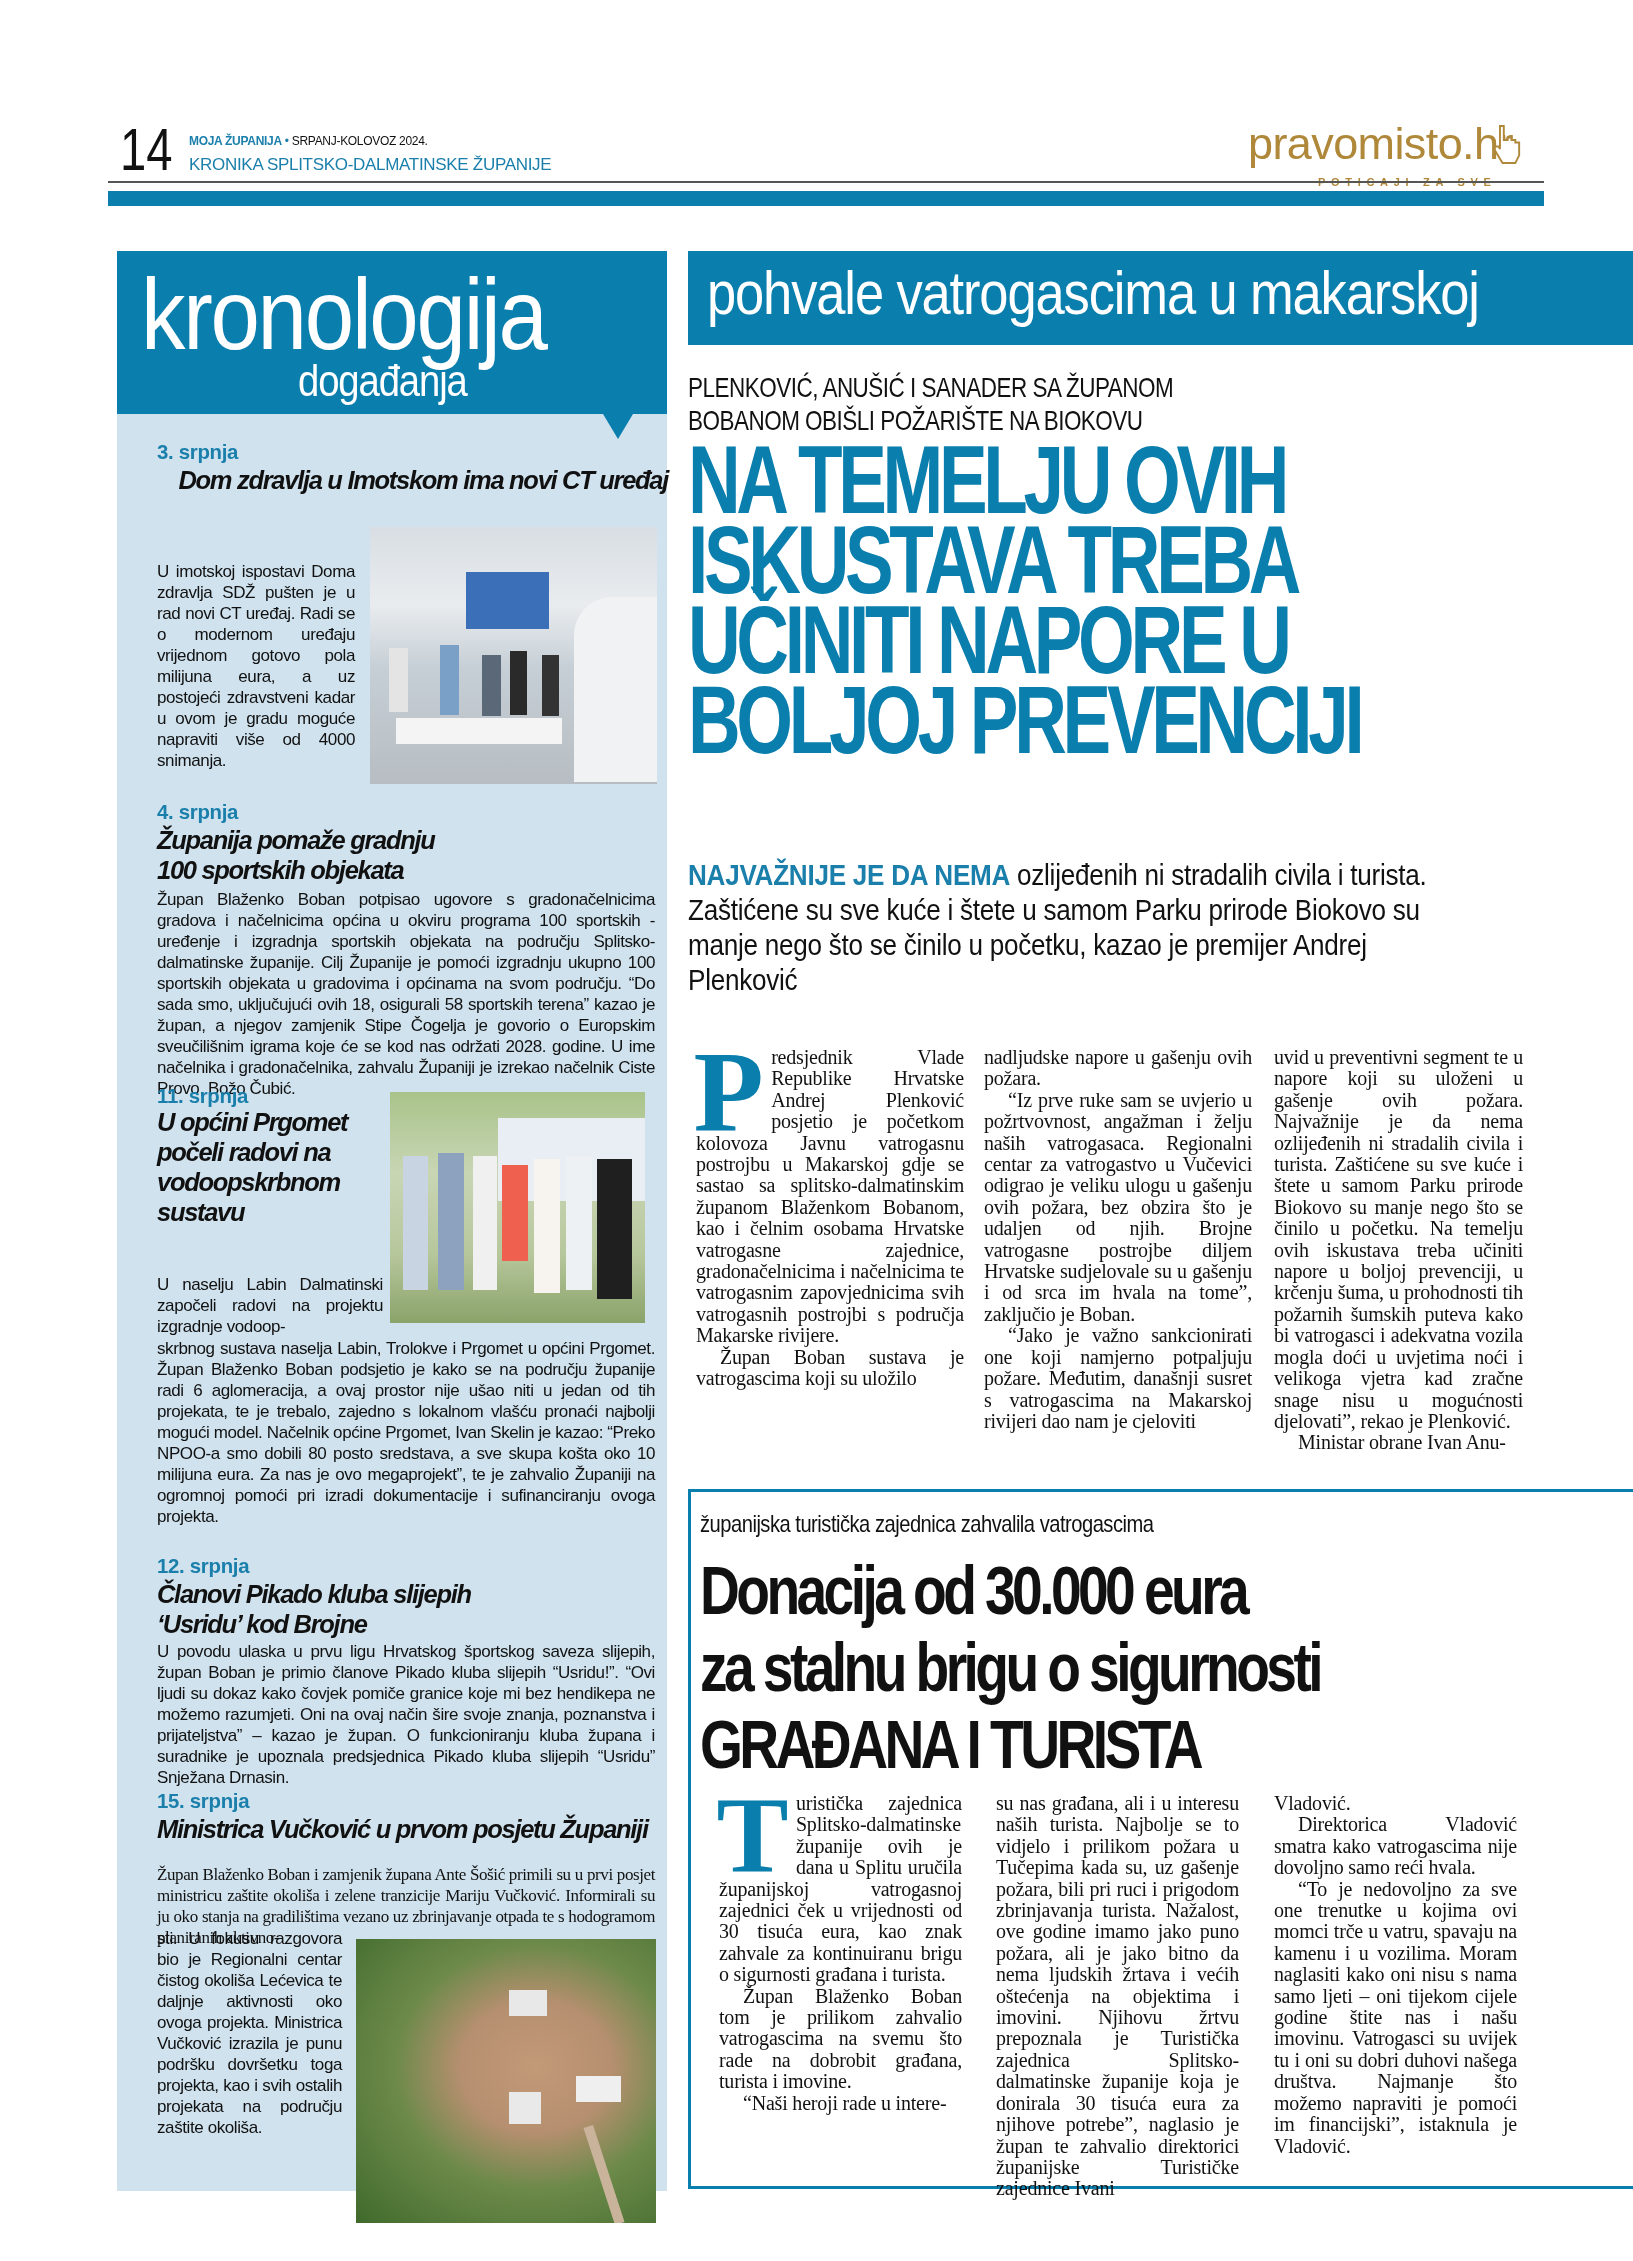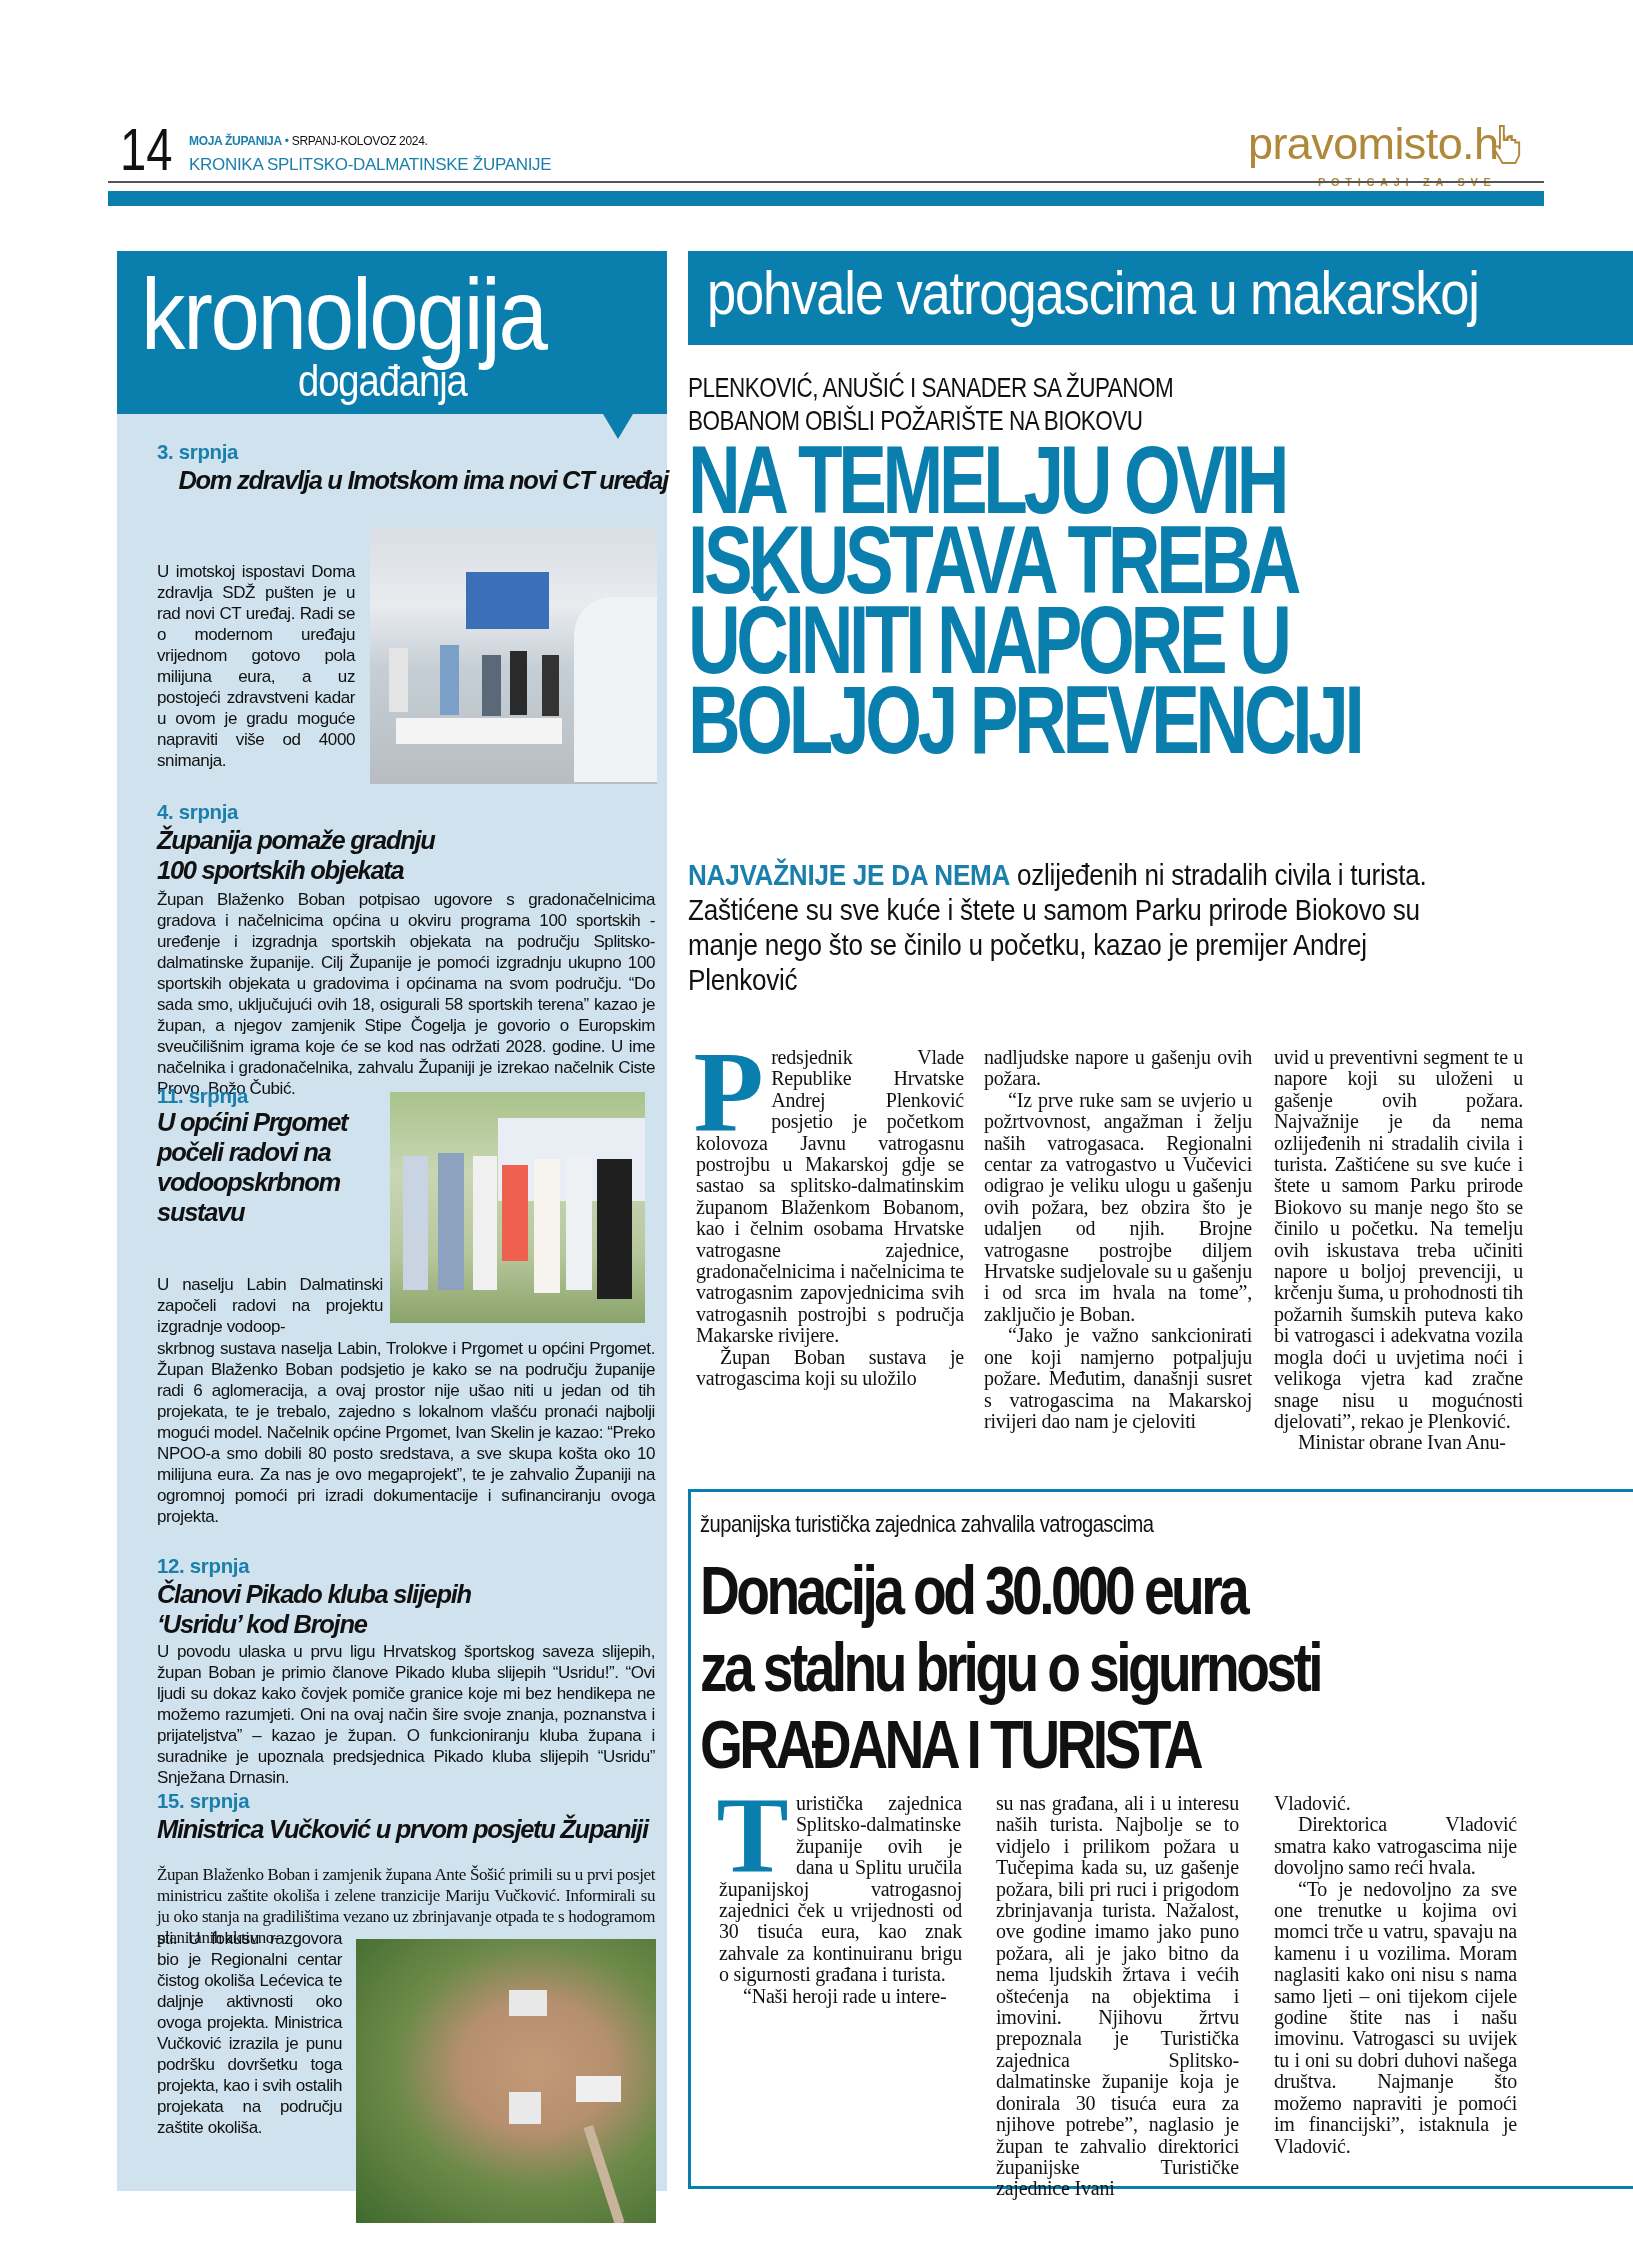--- a/index.html
+++ b/index.html
@@ -178,20 +178,21 @@
 <div class="box-kicker">županijska turistička zajednica zahvalila vatrogascima</div>
 <div class="box-headline">
   <div>Donacija od 30.000 eura</div>
   <div>za stalnu brigu o sigurnosti</div>
   <div>GRAĐANA I TURISTA</div>
 </div>
 
 <div class="col" style="left:719px; top:1793px; width:243px;">
   <span class="dropcap" style="font-size:108px; line-height:83px;">T</span>
   <p>uristička zajednica Splitsko-dalmatinske županije ovih je dana u Splitu uručila županijskoj vatrogasnoj zajednici ček u vrijednosti od 30 tisuća eura, kao znak zahvale za kontinuiranu brigu o sigurnosti građana i turista.</p>
+  <p class="ind">Župan Blaženko Boban tom je prilikom zahvalio vatrogascima na svemu što rade na dobrobit građana, turista i imovine.</p>
   <p class="ind">“Naši heroji rade u intere-</p>
 </div>
 <div class="col" style="left:996px; top:1793px; width:243px;">
   <p>su nas građana, ali i u interesu naših turista. Najbolje se to vidjelo i prilikom požara u Tučepima kada su, uz gašenje požara, bili pri ruci i prigodom zbrinjavanja turista. Nažalost, ove godine imamo jako puno požara, ali je jako bitno da nema ljudskih žrtava i većih oštećenja na objektima i imovini. Njihovu žrtvu prepoznala je Turistička zajednica Splitsko-dalmatinske županije koja je donirala 30 tisuća eura za njihove potrebe”, naglasio je župan te zahvalio direktorici županijske Turističke zajednice Ivani</p>
 </div>
 <div class="col" style="left:1274px; top:1793px; width:243px;">
   <p>Vladović.</p>
   <p class="ind">Direktorica Vladović smatra kako vatrogascima nije dovoljno samo reći hvala.</p>
   <p class="ind">“To je nedovoljno za sve one trenutke u kojima ovi momci trče u vatru, spavaju na kamenu i u vozilima. Moram naglasiti kako oni nisu s nama samo ljeti – oni tijekom cijele godine štite nas i našu imovinu. Vatrogasci su uvijek tu i oni su dobri duhovi našega društva. Najmanje što možemo napraviti je pomoći im financijski”, istaknula je Vladović.</p>
 </div>

